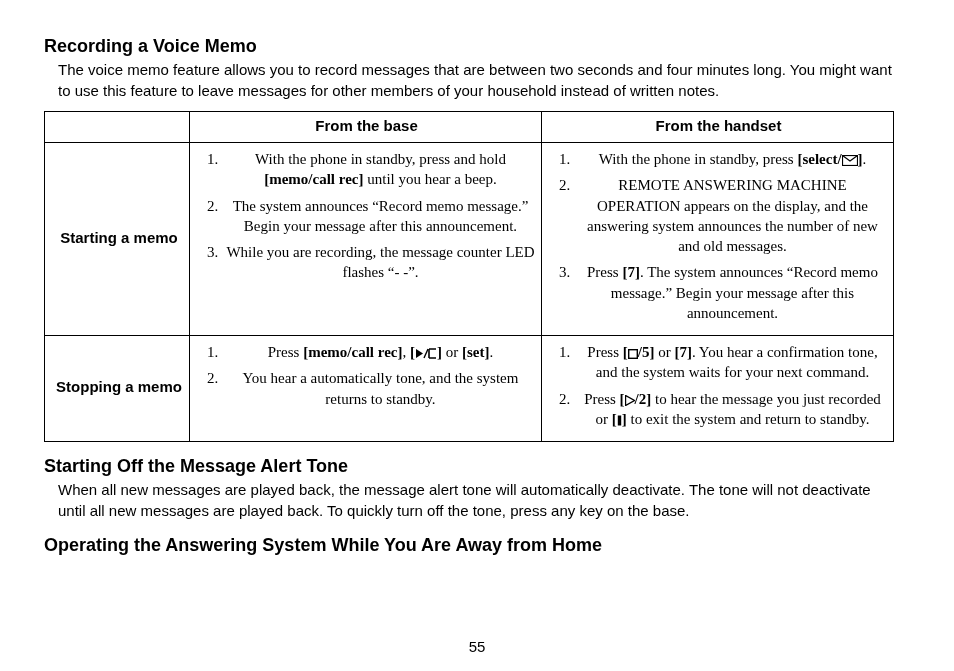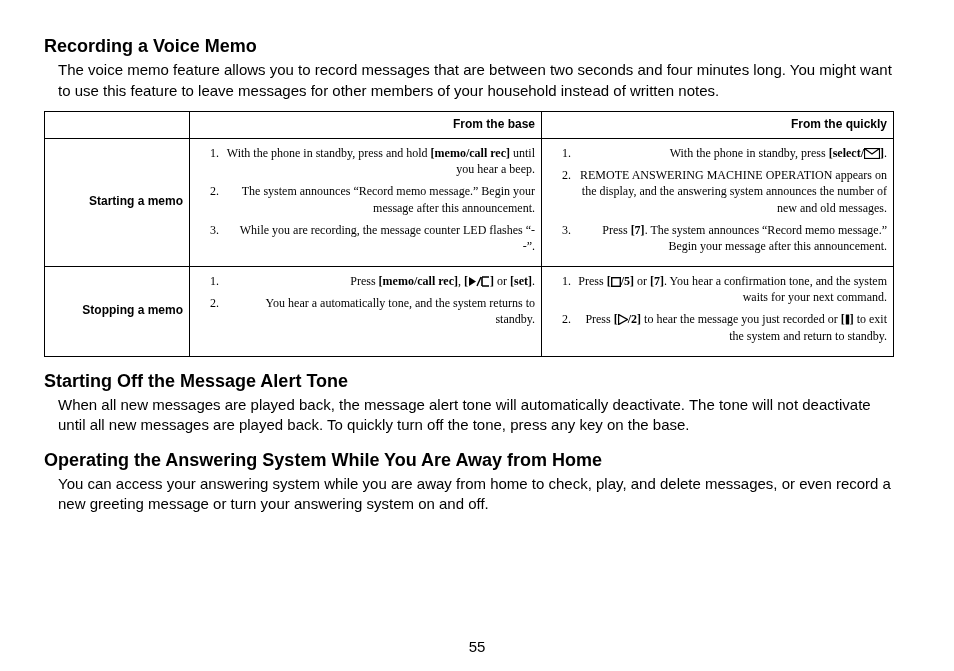--- a/index.html
+++ b/index.html
@@ -32,22 +32,22 @@
     table-layout: fixed;
     margin: 6px 0 12px 0;
   }
   col.c-row   { width: 145px; }
   col.c-base  { width: auto; }
   col.c-hand  { width: auto; }
   th, td {
     border: 1px solid #000;
     vertical-align: top;
     padding: 4px 6px 6px 8px;
-    text-align: right;
-    font-size: 12px;
+    text-align: center;
+    font-size: 15px;
   }
   th {
     font-weight: bold;
     background: #fff;
   }
   th.blank {
     border-top: 1px solid #000;
     border-left: 1px solid #000;
     border-right: 1px solid #000;
   }
@@ -91,21 +91,21 @@
   <table>
     <colgroup>
       <col class="c-row">
       <col class="c-base">
       <col class="c-hand">
     </colgroup>
     <tbody>
         <tr>
       <th class="blank"></th>
       <th>From the base</th>
-      <th>From the quickly</th>
+      <th>From the handset</th>
     </tr>
 
     <tr>
       <td class="rowhdr">Starting a memo</td>
       <td>
         <ol>
           <li>
             <span>With the phone in standby, press and hold </span><span class="b">[memo/call rec]</span><span> until you hear a beep.</span>
           </li>
           <li>The system announces “Record memo message.” Begin your message after this announcement.</li>
@@ -159,16 +159,15 @@
         </ol>
       </td>
     </tr>
   </tbody>
     </table>
 
   <h2>Starting Off the Message Alert Tone</h2>
   <div class="section-body">When all new messages are played back, the message alert tone will automatically deactivate. The tone will not deactivate until all new messages are played back. To quickly turn off the tone, press any key on the base.</div>
 
   <h2 style="margin-top:12px">Operating the Answering System While You Are Away from Home</h2>
-  <div class="section-body">You can access your answering system while you are away from home to check, play, and delete messages, or even record a new greeting message or turn your answering system on and off.</div>
 
   <div class="page-num">55</div>
 </div>
 
 </body></html>

